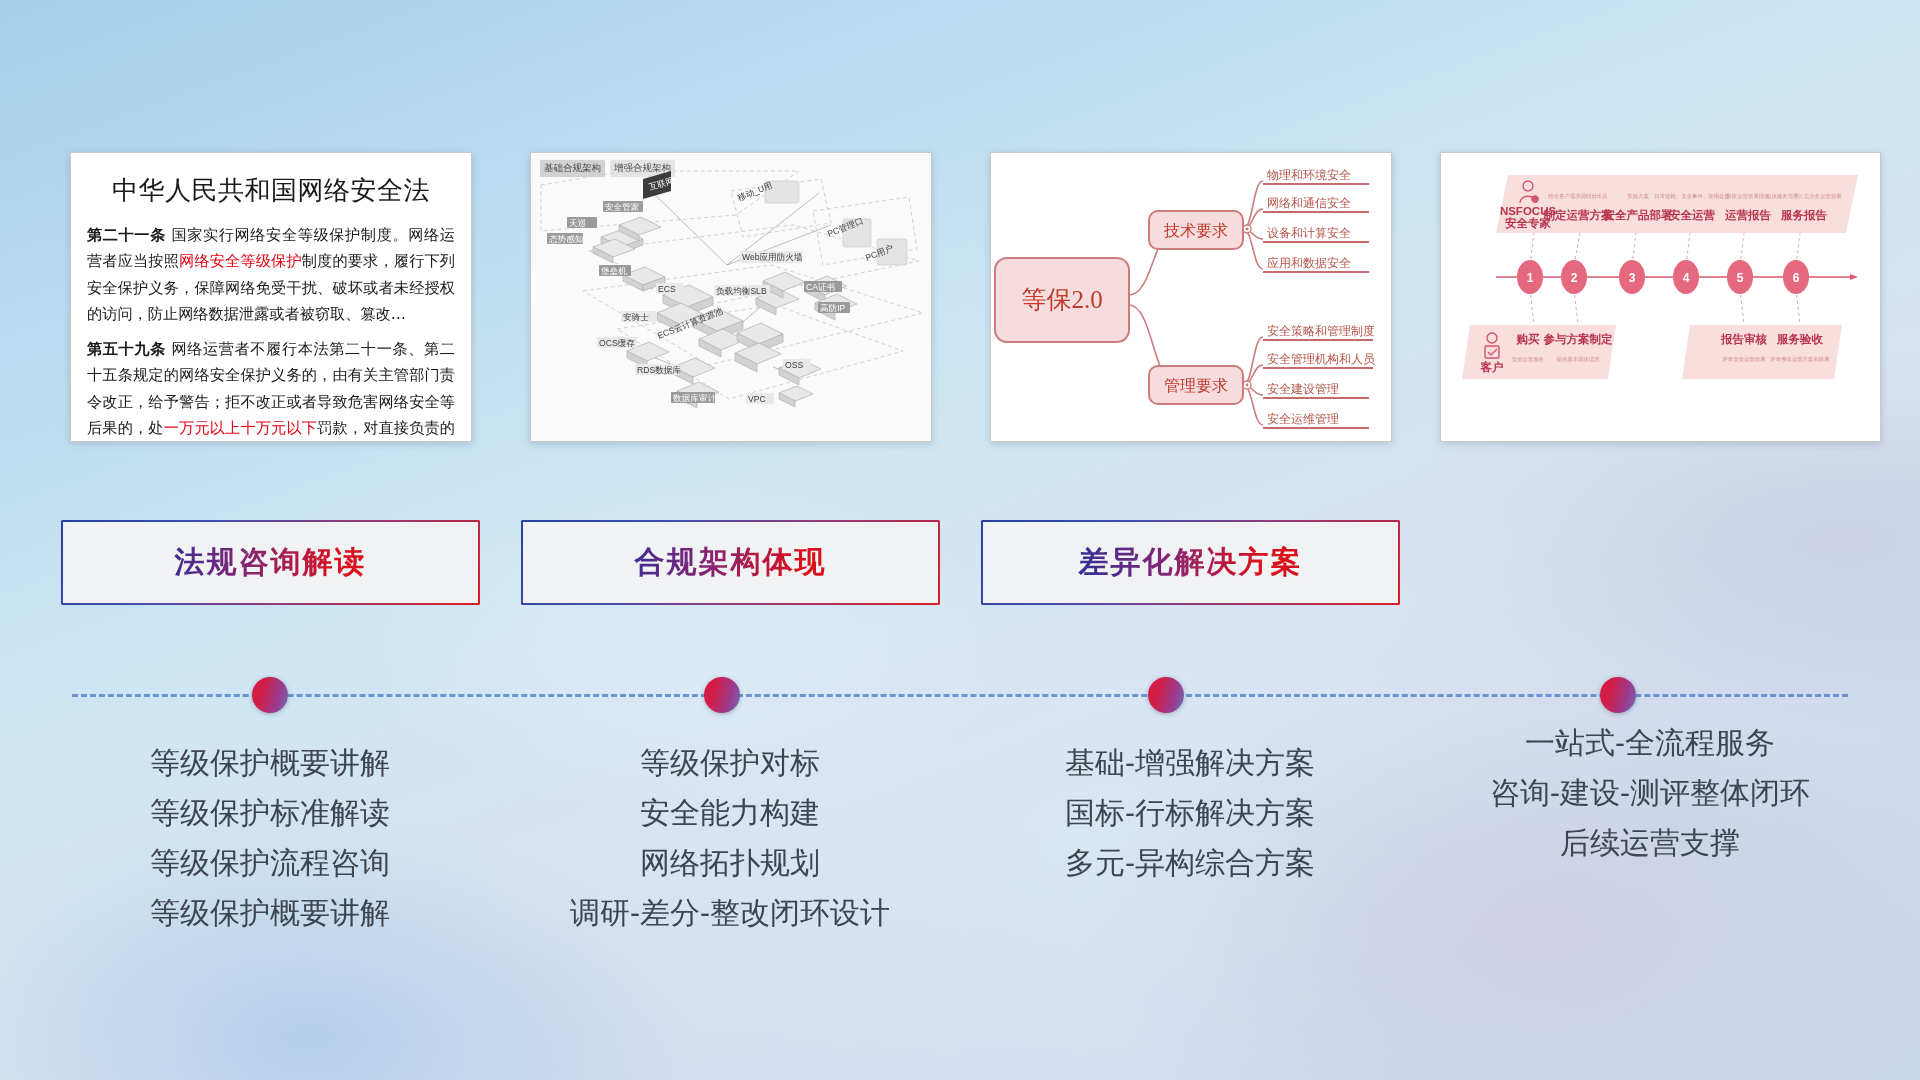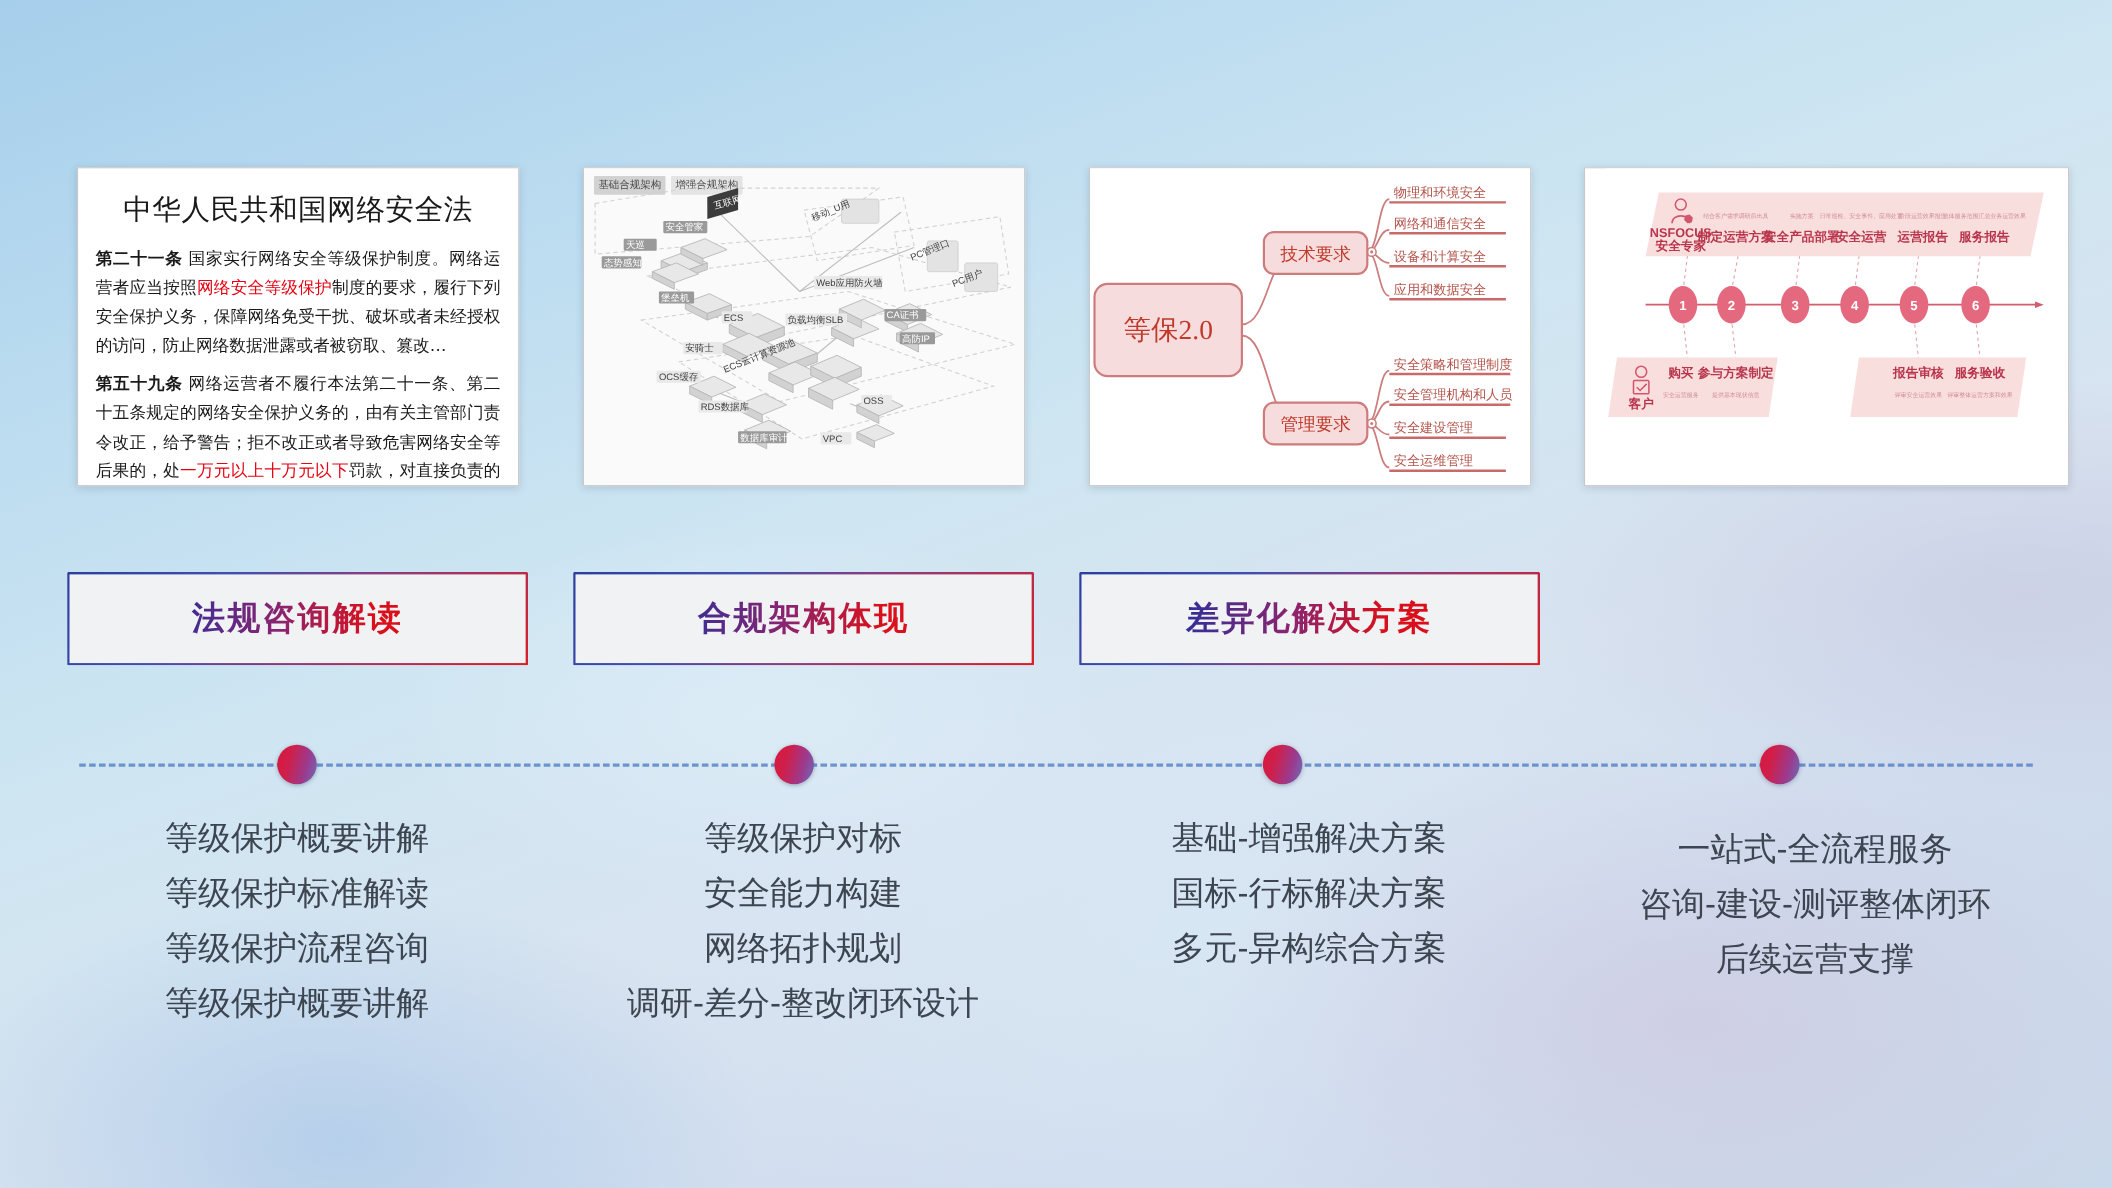--- a/index.html
+++ b/index.html
@@ -100,21 +100,21 @@
     border-top:3px dashed #5a86c8;opacity:.85;}
   .tl-dot{position:absolute;top:677px;width:36px;height:36px;border-radius:50%;
     background:linear-gradient(105deg,#d8173f 0%,#cf1f4a 32%,#9b3a8e 70%,#6b6fb5 100%);
     box-shadow:0 1px 4px rgba(40,60,100,.35);}
   .d0{left:252px;} .d1{left:704px;} .d2{left:1148px;} .d3{left:1600px;}
 
   
   .bullets{position:absolute;top:738px;left:0;width:460px;text-align:center;color:#3c4550;}
   .bullets li{list-style:none;font-size:30px;line-height:50px;white-space:nowrap;}
   .bullets ul{margin:0;padding:0;}
-  .b3{top:748px;}
+  .b3{top:718px;}
 </style>
 </head>
 <body>
 
 <div id="bg-base"></div>
 <div id="bg-glow-1"></div>
 <div id="bg-glow-2"></div>
 <div id="bg-glow-3"></div>
 <div id="bg-glow-4"></div>
 <div id="bg-glow-5"></div>

